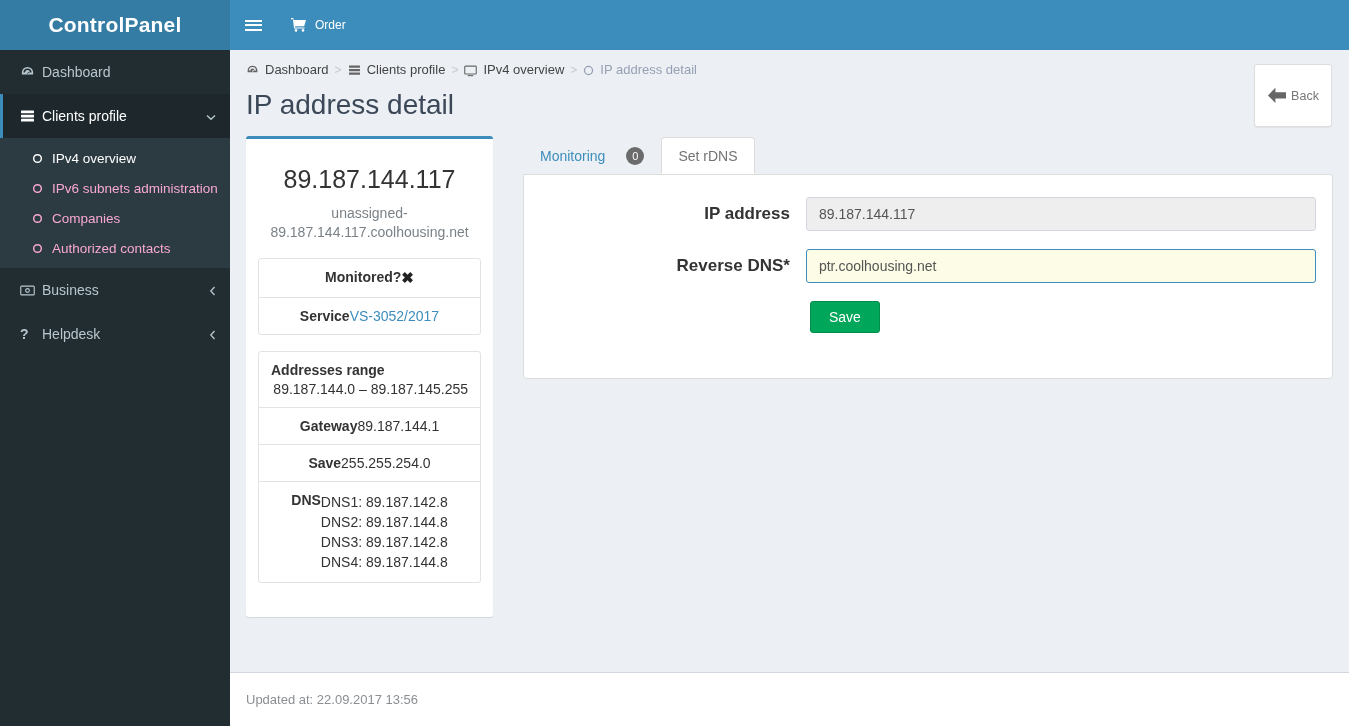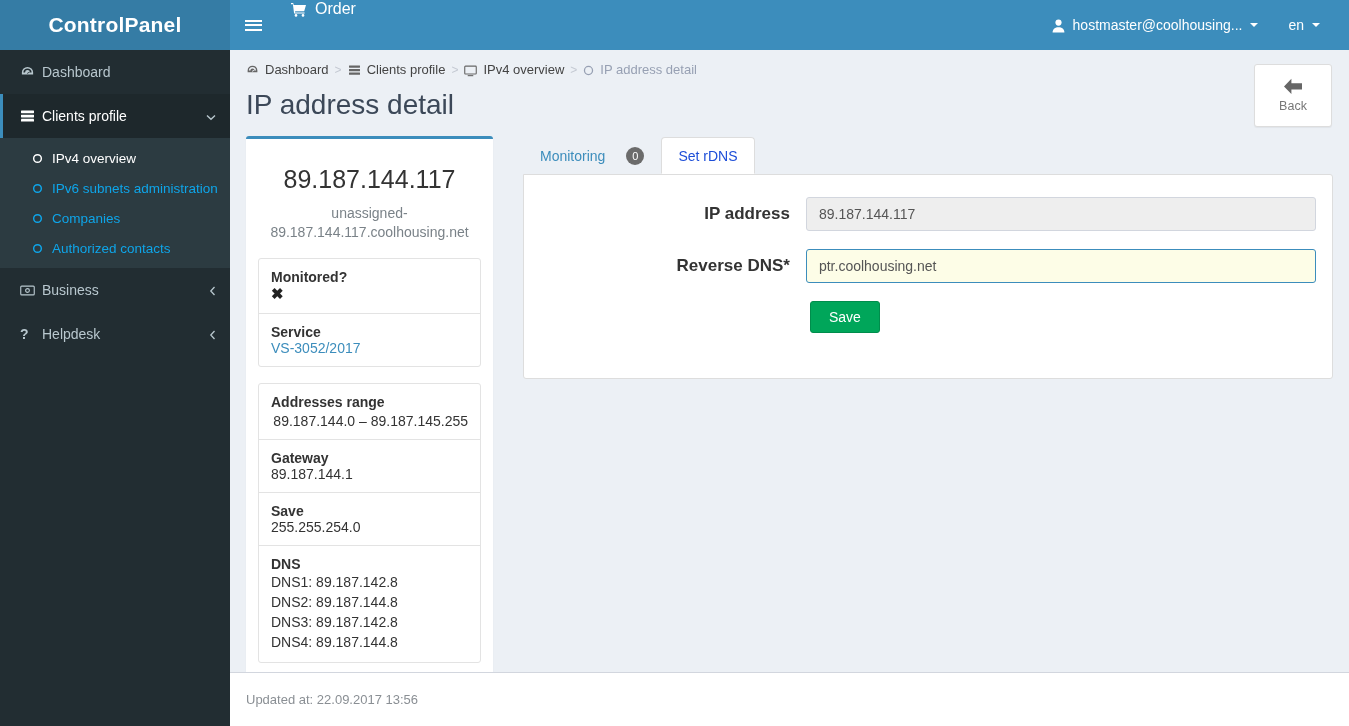--- a/index.html
+++ b/index.html
@@ -51,21 +51,21 @@
     border-left-color: #3c8dbc;
     color: #fff;
   }
   .menu-item.active .mi-ico { color: #fff; }
 
   .submenu { list-style: none; margin: 0; padding: 5px 0 5px 0; background: #2c3b41; }
   .sub-item {
     display: flex; align-items: center;
     height: 30px;
     padding: 0 0 0 32px;
-    color: #0ea5e9;
+    color: #f9a8d4;
     font-size: 13.5px;
     cursor: pointer;
   }
   .sub-item .si-ico {
     width: 20px; flex: 0 0 20px;
     font-size: 11px; line-height: 1;
   }
   .sub-item.active { color: #fff; }
   .sub-item.active .si-ico { color: #fff; }
 
@@ -76,22 +76,22 @@
     background: #3c8dbc;
     display: flex; align-items: center;
   }
   .hamburger {
     width: 46px; height: 50px;
     display: flex; align-items: center; justify-content: center;
     cursor: pointer;
   }
   .hamburger .bar { display:block; width: 17px; height: 2px; background: #fff; margin: 2.5px 0; }
   .order-link {
-    display: flex; align-items: flex-start; gap: 8px;
-    color: #fff; font-size: 16px; padding: 0 15px;
+    display: flex; align-items: center; gap: 8px;
+    color: #fff; font-size: 12px; padding: 0 15px;
     height: 50px; cursor: pointer;
   }
   .header-right {
     margin-left: auto; display: flex; align-items: center;
     height: 50px; padding-right: 14px;
   }
   .user-menu, .lang-menu {
     display: flex; align-items: center; gap: 8px;
     color: #fff; font-size: 14px; height: 50px; padding: 0 15px;
     cursor: pointer;
@@ -121,21 +121,21 @@
   .bc-sep { color: #c4c9d2; font-size: 12px; }
   .page-title {
     margin: 12px 0 0 16px;
     font-size: 28px; font-weight: 400; color: #3c4858;
   }
 
   .back-btn {
     position: absolute; right: 17px; top: 14px;
     width: 78px; height: 63px;
     background: #fff; border: 1px solid #ddd; border-radius: 3px;
-    display: flex; flex-direction: column; align-items: center; justify-content: center;
+    display: flex; flex-direction: row; align-items: center; justify-content: center;
     gap: 4px; cursor: pointer;
     box-shadow: 0 1px 1px rgba(0,0,0,.05);
   }
   .back-btn .lbl { font-size: 12.5px; color: #777; }
 
   .row { display: flex; padding: 15px 16px 0 16px; gap: 30px; align-items: flex-start; }
 
   
   .box {
     background: #fff;
@@ -148,25 +148,24 @@
   .ip-head { text-align: center; font-size: 25px; color: #333; font-weight: 400; margin: 8px 0 10px; }
   .ip-sub {
     text-align: center; font-size: 14px; color: #7a8288;
     line-height: 19px; margin-bottom: 16px;
   }
   .mini-table {
     border: 1px solid #e3e3e3; border-radius: 3px;
     margin-bottom: 16px; overflow: hidden;
   }
   .mt-row {
-    display: flex; align-items: flex-start; justify-content: flex-start;
+    display: flex; align-items: flex-start; justify-content: center;
     padding: 10px 12px;
     border-bottom: 1px solid #e3e3e3;
     font-size: 14px;
-    flex-direction: column;
   }
   .mt-row:last-child { border-bottom: none; }
   .mt-key { font-weight: bold; color: #333; }
   .mt-val { color: #333; text-align: right; }
   .mt-val a, .link { color: #3c8dbc; text-decoration: none; cursor: pointer; }
   .mt-stack { display: block; width: 100%; }
   .mt-stack .mt-key { display: block; margin-bottom: 3px; }
   .mt-stack .mt-val { display: block; text-align: right; }
   .dns-line { display: block; line-height: 20px; }
   .xmark { font-size: 15px; color: #222; font-weight: bold; }
@@ -176,21 +175,21 @@
   .nav-tabs { display: flex; align-items: flex-end; height: 38px; gap: 0; }
   .tab {
     display: flex; align-items: center; gap: 21px;
     height: 37px; padding: 0 16px;
     font-size: 14px; color: #3c8dbc;
     background: transparent; cursor: pointer;
     border: 1px solid transparent;
     border-radius: 4px 4px 0 0;
   }
   .tab.active {
-    background: #fff; color: #1d4ed8;
+    background: #fff; color: #737373;
     border-color: #ddd; border-bottom-color: #fff;
     position: relative; z-index: 2;
   }
   .badge {
     display: inline-flex; align-items: center; justify-content: center;
     min-width: 18px; height: 18px; padding: 0 5px;
     background: #6b6b6b; color: #fff;
     font-size: 11px; border-radius: 9px;
   }
   .tab-content {
@@ -345,36 +344,20 @@
     <div class="order-link">
       <span>
         <svg class="ico-svg" width="16" height="14" viewBox="0 0 16 14" fill="currentColor">
           <path d="M0 0h2.2l.5 2H15l-1.8 6.2H4.2L4 9.4h9.6v1.2H3.1L1.9 1.2H0z"></path>
           <circle cx="5" cy="12.4" r="1.3"></circle>
             <circle cx="12" cy="12.4" r="1.3"></circle>
         </svg>
       </span>
       <span>Order</span>
     </div>
-    <div class="header-right">
-      <div class="user-menu">
-        <span>
-          <svg class="ico-svg" width="13" height="14" viewBox="0 0 13 14" fill="currentColor">
-            <circle cx="6.5" cy="3.6" r="3.1"></circle>
-            <path d="M0.6 13.4c0-3.2 2.6-5.1 5.9-5.1s5.9 1.9 5.9 5.1z"></path>
-          </svg>
-        </span>
-        <span>hostmaster@coolhousing...</span>
-        <span class="caret"></span>
-      </div>
-      <div class="lang-menu">
-        <span>en</span>
-        <span class="caret"></span>
-      </div>
-    </div>
   </header>
 
   <main class="content">
 
     <nav class="breadcrumb">
       <span class="bc-item">
         <span>
           <svg class="ico-svg" width="13" height="13" viewBox="0 0 16 16" fill="#666">
             <path d="M8 2a6 6 0 0 0-6 6v2h12V8a6 6 0 0 0-6-6zm0 1.6A4.4 4.4 0 0 1 12.4 8H10.6A2.6 2.6 0 0 0 8 5.4 2.6 2.6 0 0 0 5.4 8H3.6A4.4 4.4 0 0 1 8 3.6zM7.3 8.7l2.6-1.5.4.7-2.6 1.5z"></path>
           </svg>

